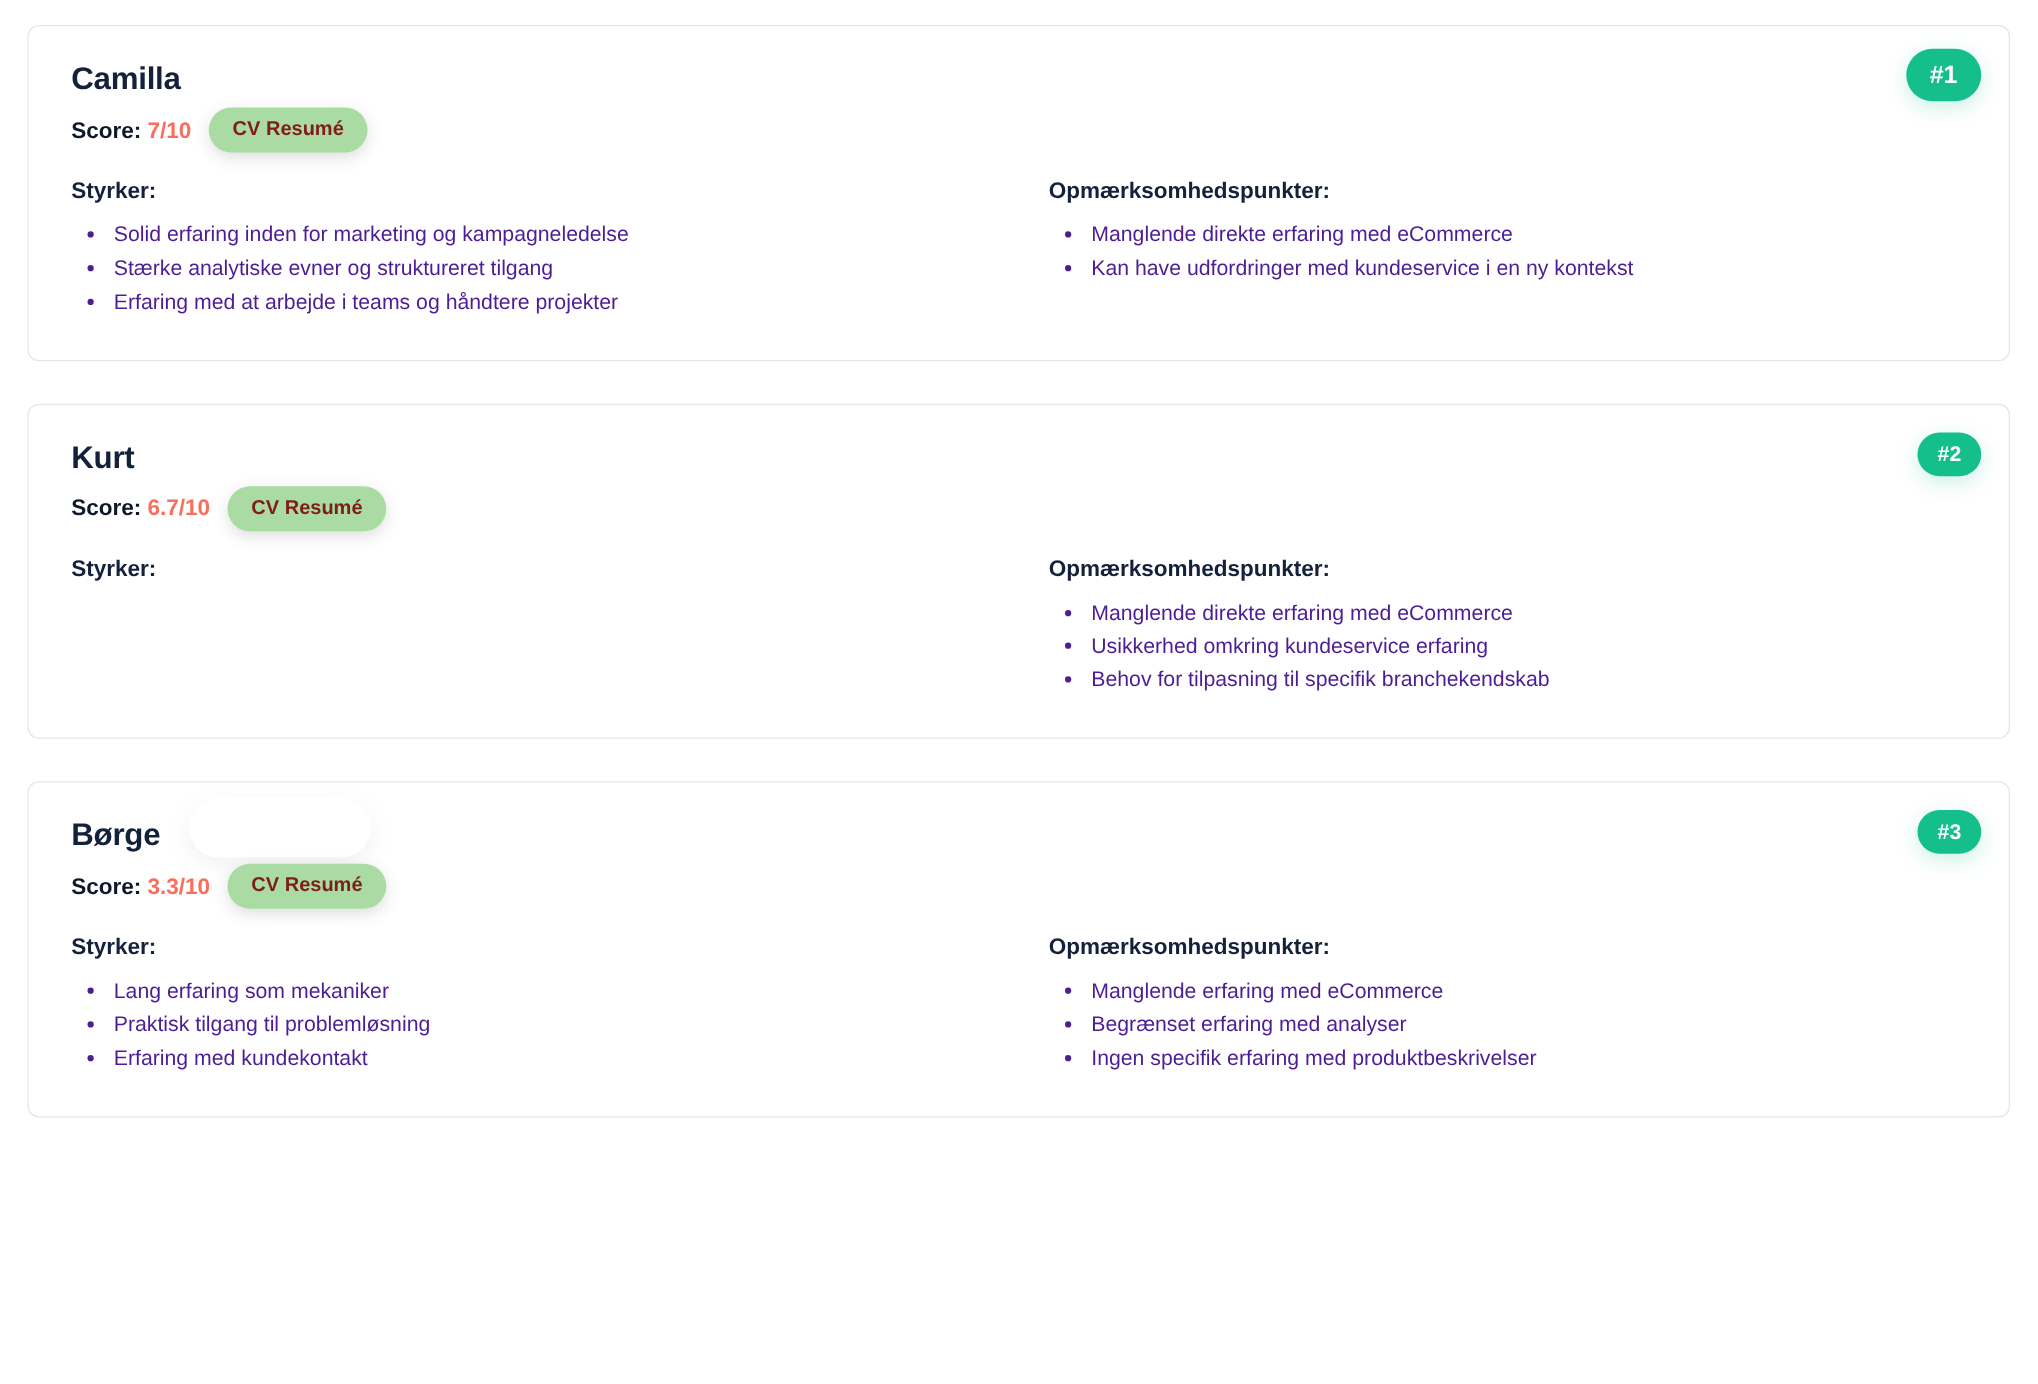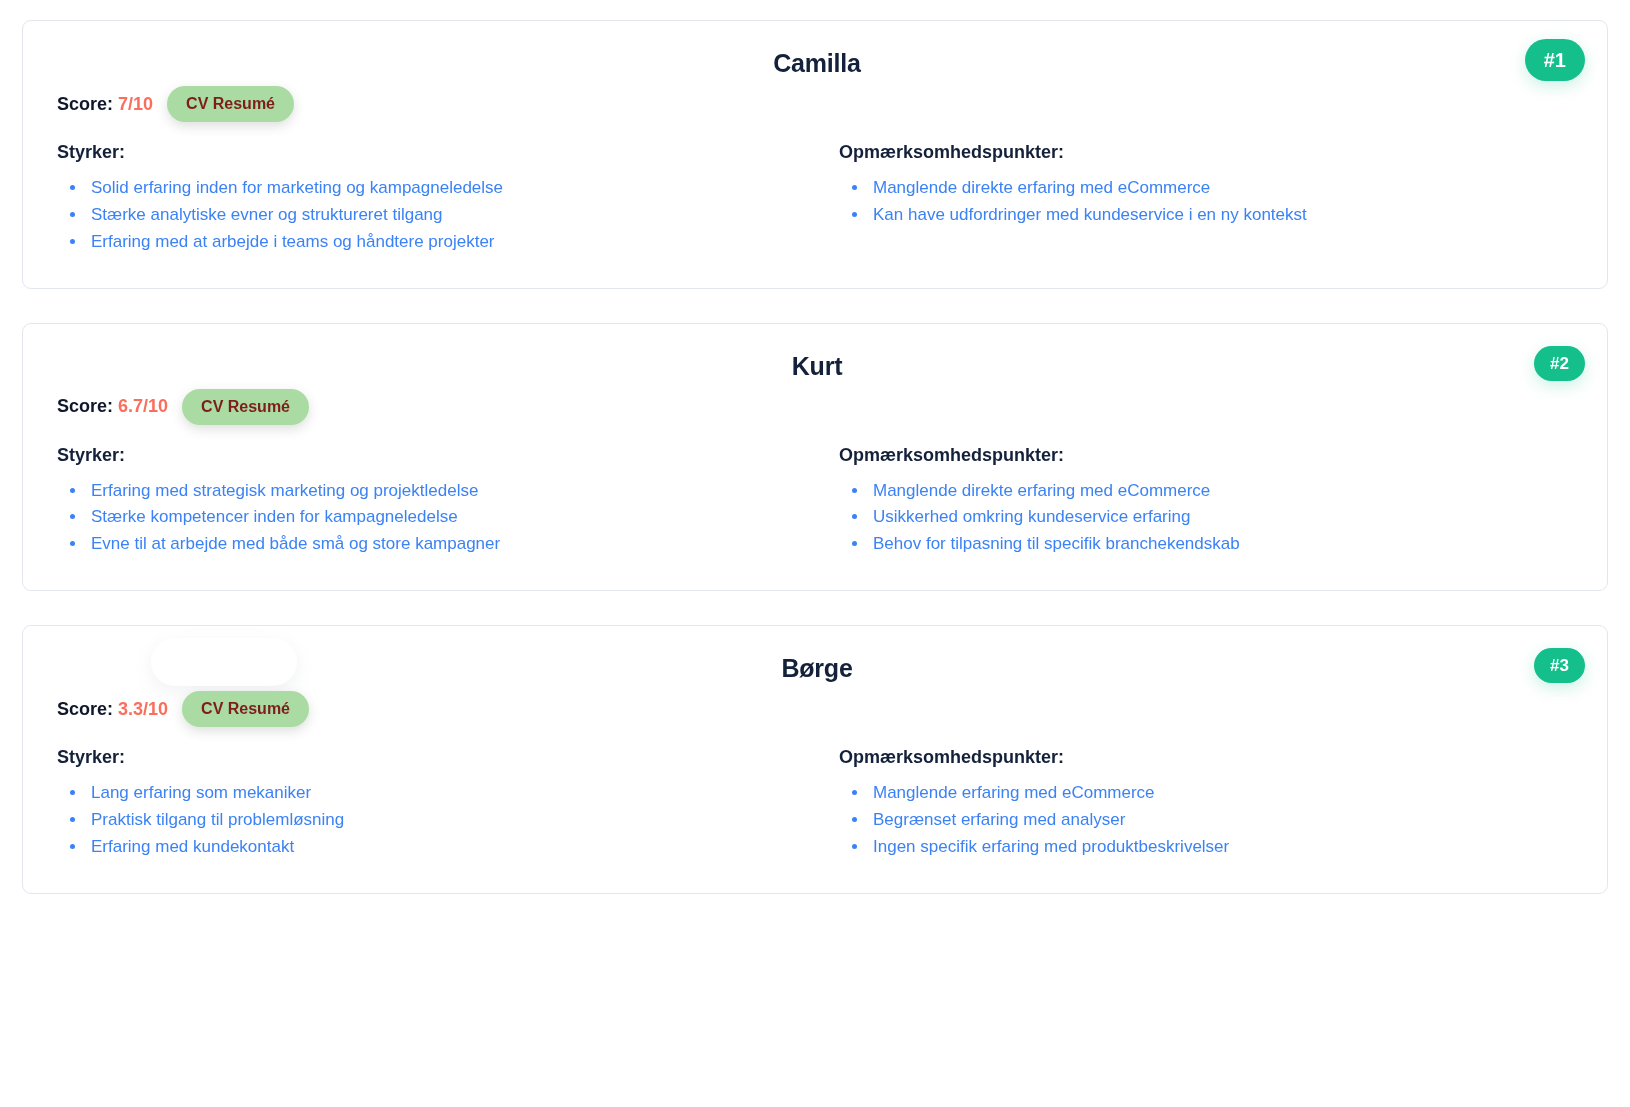--- a/index.html
+++ b/index.html
@@ -32,21 +32,20 @@
   .card {
     position: relative;
     border: 1px solid #e3e7ed;
     border-radius: 9px;
     background: #ffffff;
     padding: 28px 30px 32px 30px;
     min-height: 218px;
   }
   .card-head {
     position: relative;
-    text-align: center;
   }
   .cand-name {
     font-size: 25px;
     font-weight: bold;
     color: #14213a;
     letter-spacing: -0.2px;
     margin: 0 0 8px 4px;
     display: inline-block;
     position: relative;
     z-index: 2;
@@ -121,21 +120,21 @@
     color: #14213a;
     margin: 0 0 12px 4px;
   }
   ul.points {
     margin: 0;
     padding-left: 34px;
     list-style: disc;
   }
   ul.points li {
     font-size: 17px;
-    color: #3b82f6;
+    color: #4c1d95;
     line-height: 1.58;
     padding-left: 4px;
   }
 </style>
 </head>
 <body>
 
 <div class="page">
 
 
@@ -174,25 +173,20 @@
       <div class="card-head">
         <div class="cand-name">Kurt</div>
         <div class="score-row">
           <span class="score-text"><span class="score-label">Score:</span><span class="score-value">6.7/10</span></span>
           <span class="cv-badge">CV Resumé</span>
         </div>
       </div>
       <div class="columns">
         <div class="col">
           <div class="col-title">Styrker:</div>
-          <ul class="points">
-            <li>Erfaring med strategisk marketing og projektledelse</li>
-            <li>Stærke kompetencer inden for kampagneledelse</li>
-            <li>Evne til at arbejde med både små og store kampagner</li>
-          </ul>
         </div>
         <div class="col right">
           <div class="col-title">Opmærksomhedspunkter:</div>
           <ul class="points">
             <li>Manglende direkte erfaring med eCommerce</li>
             <li>Usikkerhed omkring kundeservice erfaring</li>
             <li>Behov for tilpasning til specifik branchekendskab</li>
           </ul>
         </div>
       </div>

